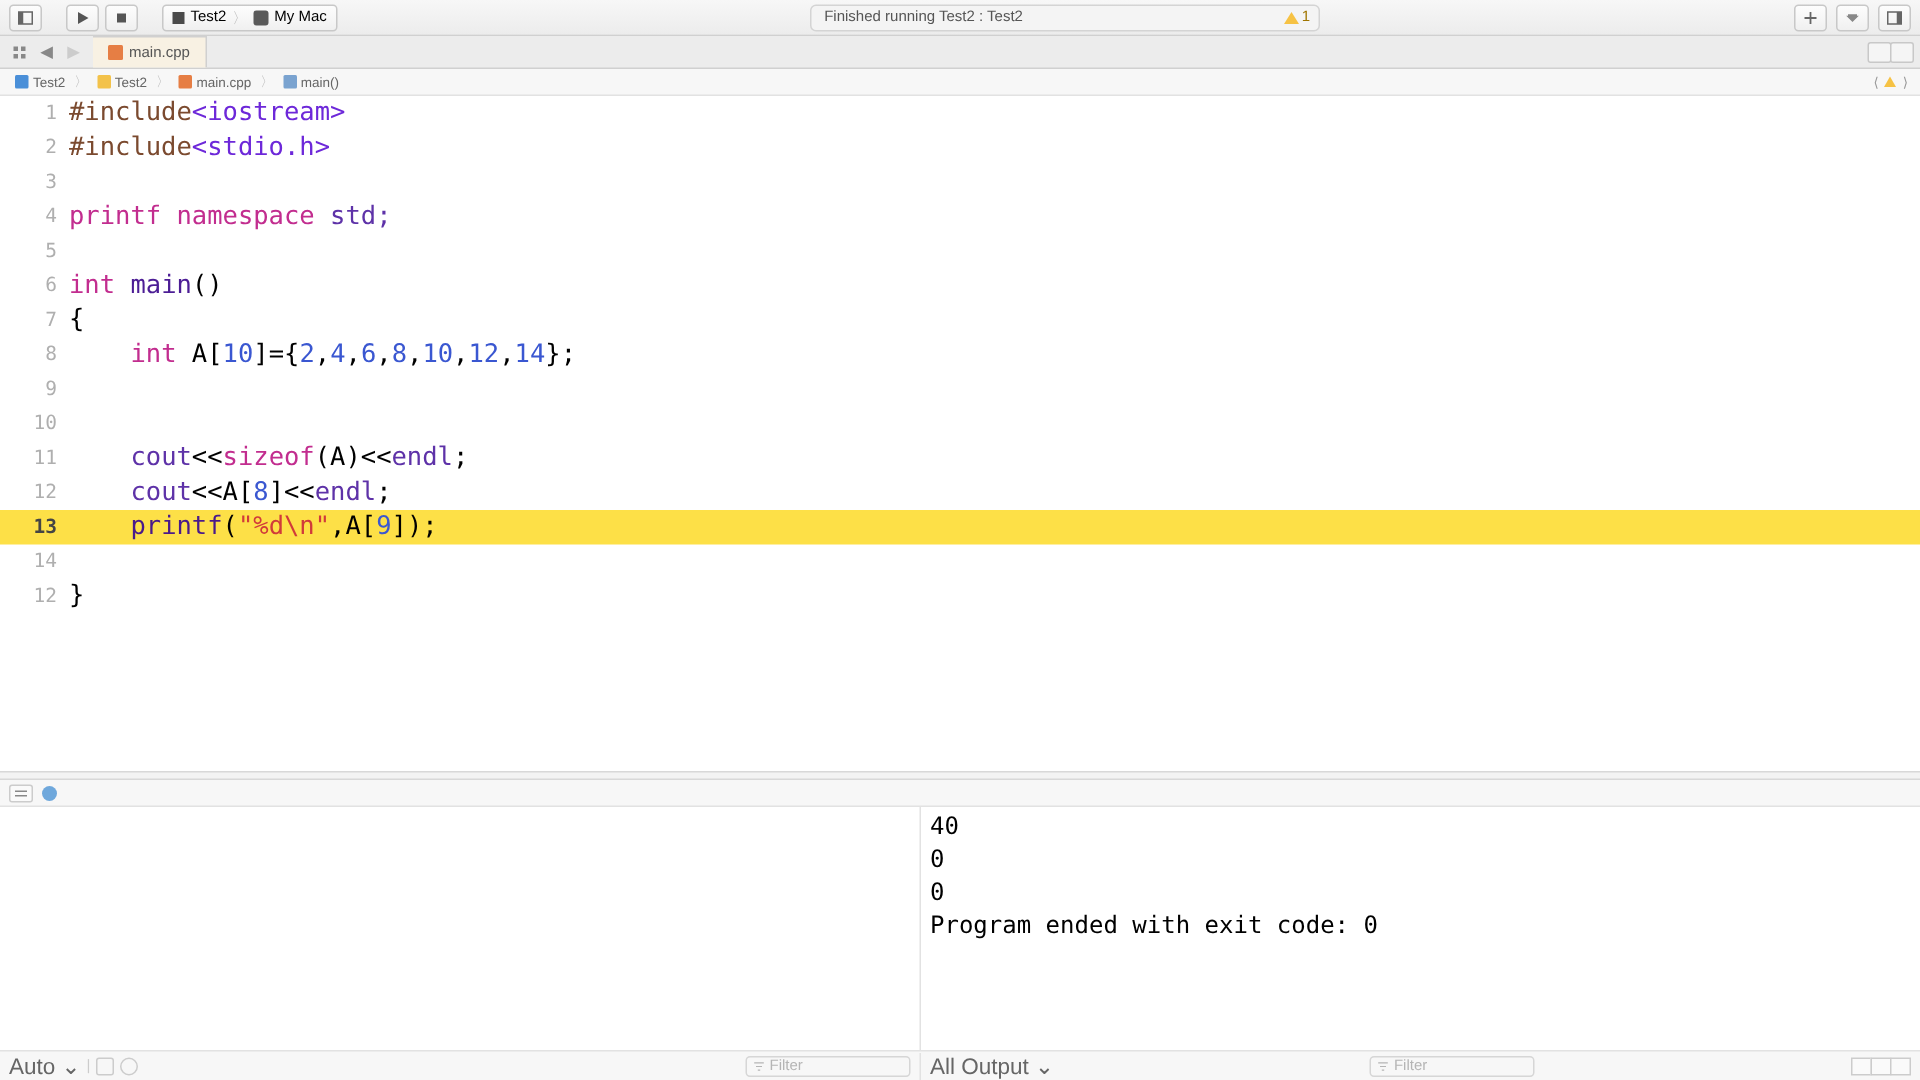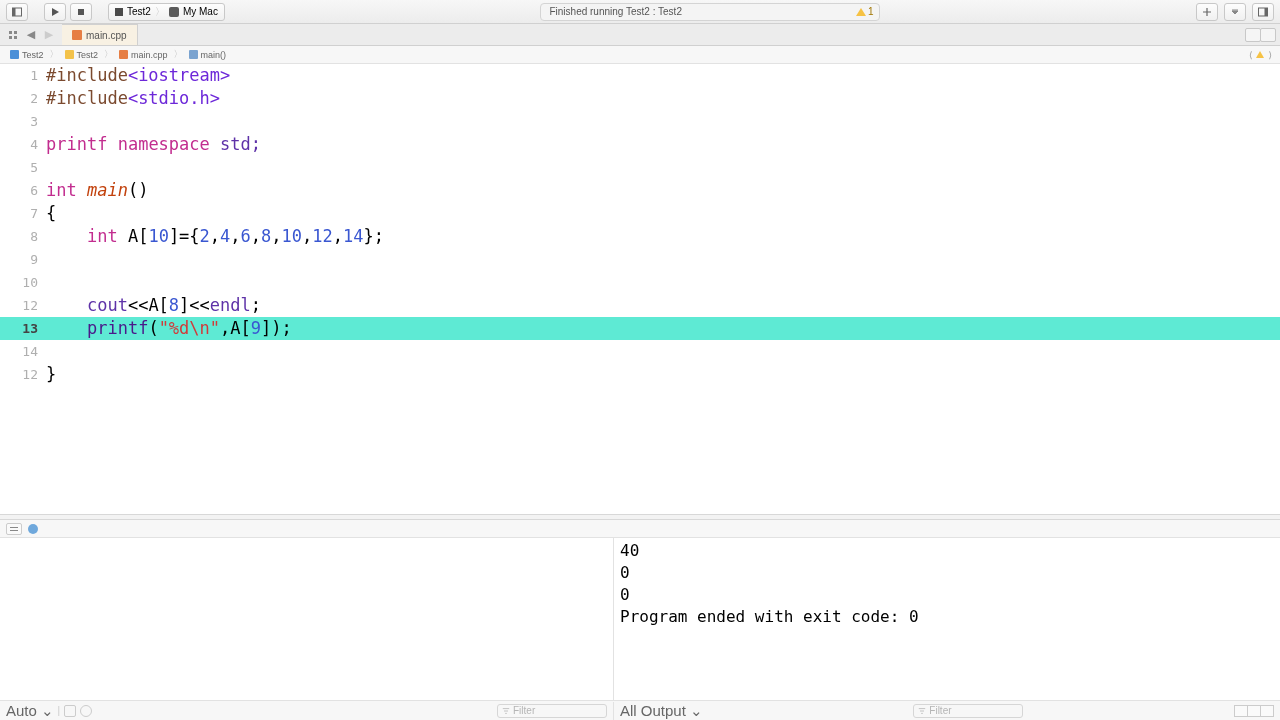--- a/index.html
+++ b/index.html
@@ -31,31 +31,31 @@
 .bc-icon.blue { background: #4a8fd8; border-radius: 1px; }
 .bc-icon.yellow { background: #f3c24a; border-radius: 1px; }
 .bc-icon.cpp { background: #e67e44; border-radius: 1px; }
 .bc-icon.m { background: #7aa3d0; border-radius: 1px; }
 .bc-right { margin-left: auto; display: flex; gap: 2px; align-items:center; }
 .bc-arrow { color:#999; cursor:pointer; padding:0 2px; }
 .bc-warn { width: 0; height: 0; border-left: 4px solid transparent; border-right: 4px solid transparent; border-bottom: 7px solid #f6c244; }
 .editor { flex: 1; overflow: hidden; background: #fff; font-family: "SF Mono", Menlo, Consolas, monospace; font-size: 17px; line-height: 23px; position: relative; }
 .lines { position: absolute; inset: 0; }
 .line { display: flex; height: 23px; }
-.line.hl { background: #5eead4; }
+.line.hl { background: #fde047; }
 .gutter { width: 46px; text-align: right; padding-right: 8px; color: #afafaf; font-size: 13px; user-select: none; }
 .code { white-space: pre; }
 .kw { color: #c22d8f; }
 .pp { color: #7b4a2f; }
 .inc { color: #6d28d9; }
 .fn { color: #5e32a8; }
 .sfn { color: #4a1a8a; }
 .str { color: #d13a3a; }
 .num { color: #3a57d1; }
-.ident { color: #c2410c; font-style: italic; }
+.ident { color: #4c1d95; }
 .divh { height: 6px; background: #f3f3f3; border-top: 1px solid #d8d8d8; border-bottom: 1px solid #d8d8d8; cursor: row-resize; }
 .debug { height: 200px; display: flex; flex-direction: column; }
 .dbg-tool { height: 18px; background: #f7f7f7; border-bottom: 1px solid #e2e2e2; display: flex; align-items: center; padding: 0 6px; gap: 6px; }
 .dbg-tool .sq { width:16px; height:12px; border:1px solid #ccc; border-radius:2px; background:#fafafa; cursor:pointer; display:flex; align-items:center; justify-content:center; }
 .dbg-tool .bp { width:10px; height:10px; border-radius:50%; background:#6fa8dc; }
 .dbg-body { flex: 1; display: flex; }
 .dbg-left { width: 614px; border-right: 1px solid #e2e2e2; }
 .dbg-right { flex: 1; font-family: "SF Mono", Menlo, Consolas, monospace; font-size: 16px; line-height: 22px; font-weight: normal; padding: 2px 6px; color: #000; white-space: pre; }
 .dbg-foot { height: 20px; background: #f7f7f7; border-top: 1px solid #e2e2e2; display: flex; align-items: center; font-size: 10px; color: #666; }
 .foot-l { display: flex; align-items: center; gap: 4px; padding: 0 6px; width: 614px; border-right: 1px solid #e2e2e2; }
@@ -211,20 +211,24 @@
       </div>
     <div class="line">
         <div class="gutter">9</div>
         <div class="code"></div>
       </div>
     <div class="line">
         <div class="gutter">10</div>
         <div class="code"></div>
       </div>
     <div class="line">
+        <div class="gutter">11</div>
+        <div class="code">    <span class="fn">cout</span><span>&lt;&lt;</span><span class="kw">sizeof</span><span>(A)&lt;&lt;</span><span class="fn">endl</span><span>;</span></div>
+      </div>
+    <div class="line">
         <div class="gutter">12</div>
         <div class="code">    <span class="fn">cout</span><span>&lt;&lt;A[</span><span class="num">8</span><span>]&lt;&lt;</span><span class="fn">endl</span><span>;</span></div>
       </div>
     <div class="line hl">
         <div class="gutter" style="color:#444;font-weight:600">13</div>
         <div class="code">    <span class="sfn">printf</span><span>(</span><span class="str">"%d\n"</span><span>,A[</span><span class="num">9</span><span>]);</span></div>
       </div>
     <div class="line">
         <div class="gutter">14</div>
         <div class="code"></div>

